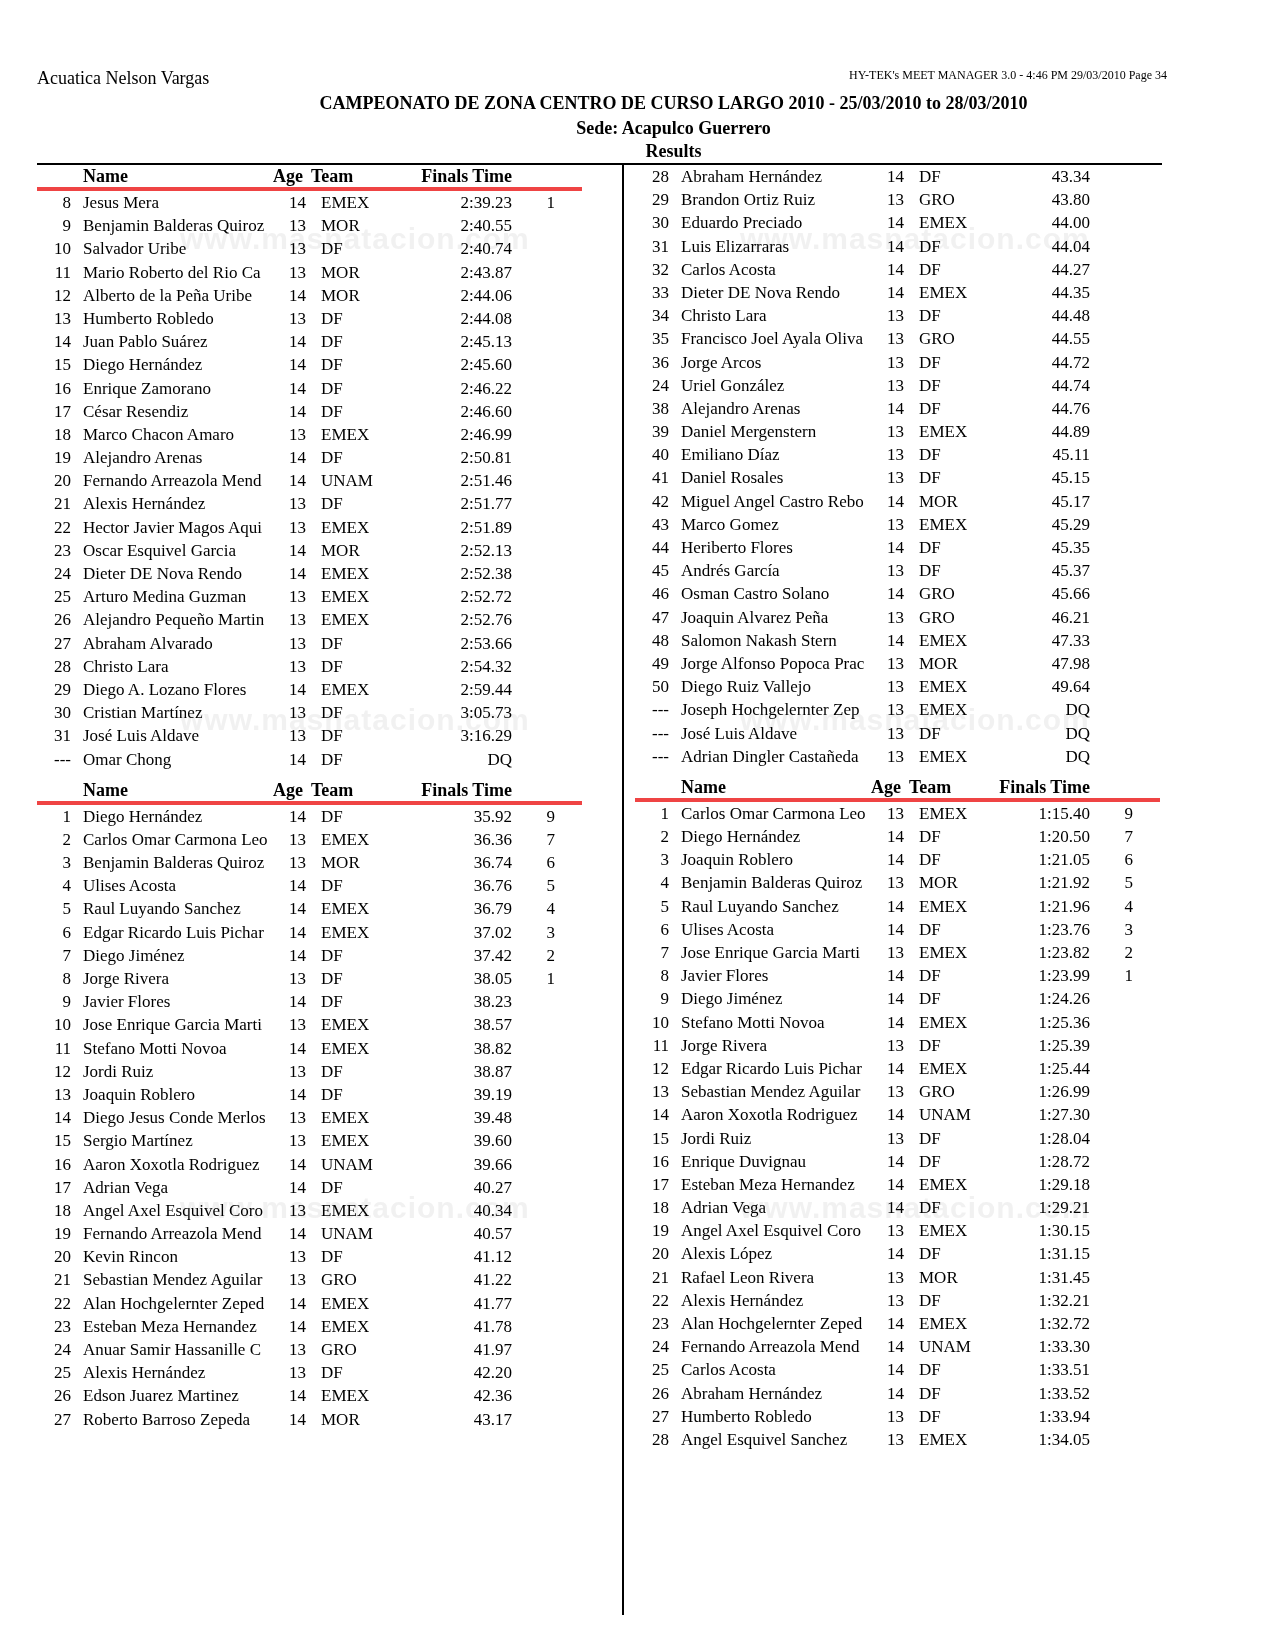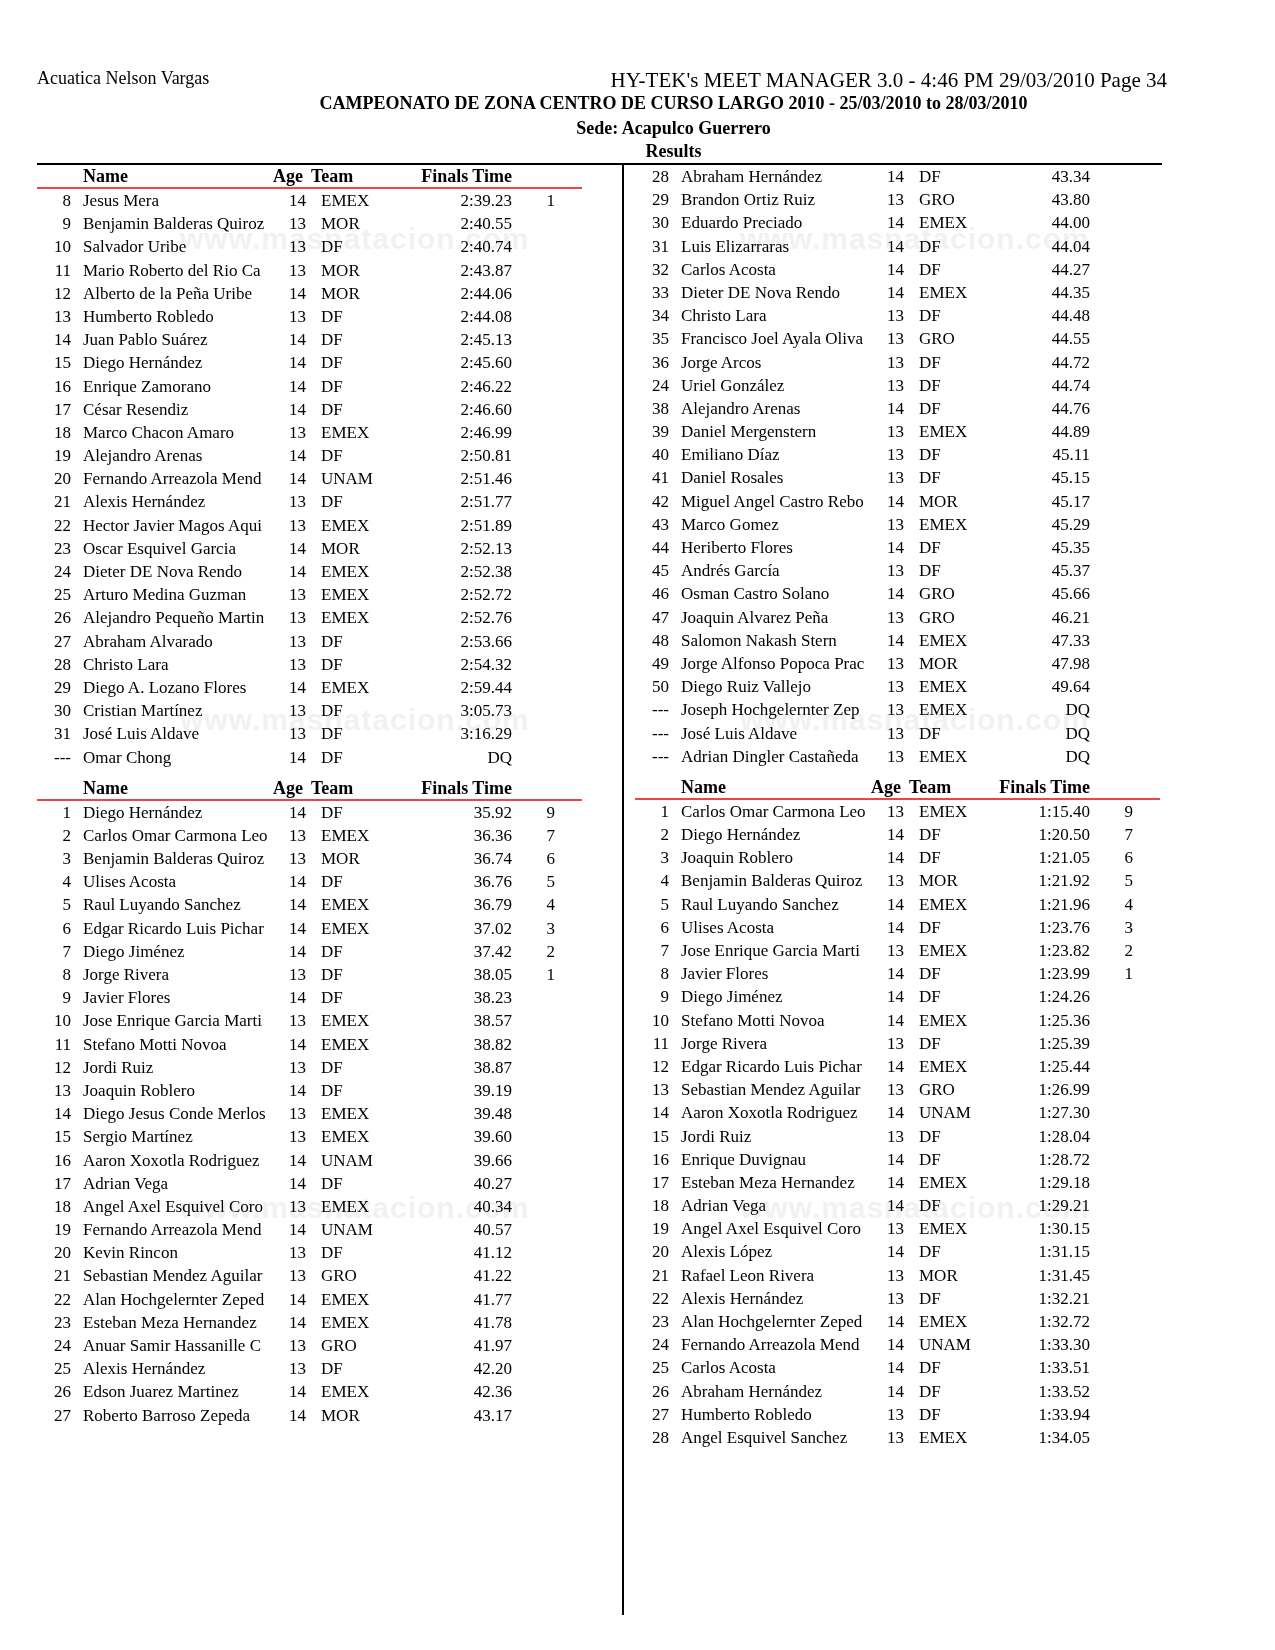--- a/index.html
+++ b/index.html
@@ -1,30 +1,30 @@
 <!DOCTYPE html>
 <html><head>
 <meta charset="utf-8">
 <style>
   html, body { margin: 0; padding: 0; background: #ffffff; }
   body { width: 1275px; height: 1650px; position: relative; overflow: hidden;
          font-family: "Liberation Serif", "DejaVu Serif", serif; color: #000; }
   .hdr-left { position: absolute; left: 37px; top: 68px; font-size: 18px; text-align: center; }
-  .hdr-right { position: absolute; right: 108px; top: 68px; font-size: 21px; }
+  .hdr-right { position: absolute; right: 108px; top: 68px; font-size: 12px; }
   .hdr-center { position: absolute; left: 0; width: 1275px; text-align: center; font-weight: bold; font-size: 18px; padding-left: 36px; }
   .title { top: 93px; }
   .sede { top: 118px; }
   .results { top: 141px; left: 0; width: 1275px; }
   .topline { position: absolute; left: 37px; top: 163px; width: 1125px; border-top: 2px solid #000; }
   .vdivider { position: absolute; left: 622px; top: 163px; height: 1452px; border-left: 2px solid #000; }
   .col { position: absolute; }
   .col-left { left: 37px; top: 165px; width: 545px; }
   .col-right { left: 635px; top: 165px; width: 525px; }
   .event-title { font-weight: bold; font-size: 18px; height: 22px; line-height: 22px; white-space: nowrap; }
-  .thead { position: relative; height: 22px; font-weight: bold; font-size: 18px; border-bottom: 2px solid #ef4444; }
+  .thead { position: relative; height: 22px; font-weight: bold; font-size: 18px; border-bottom: 4px solid #ef4444; }
   .thead span { position: absolute; top: 0; line-height: 22px; }
   .row { position: relative; height: 23.2px; font-size: 17px; line-height: 23px; white-space: nowrap; }
   .row span { position: absolute; top: 0; }
   .c-place { width: 34px; text-align: right; left: 0; }
   .c-name { left: 46px; width: 192px; overflow: hidden; }
   .c-age { left: 252px; }
   .c-team { left: 284px; }
   .c-time { right: 70px; text-align: right; }
   .c-pts { right: 27px; text-align: right; width: 20px; }
   .h-name { left: 46px; }

